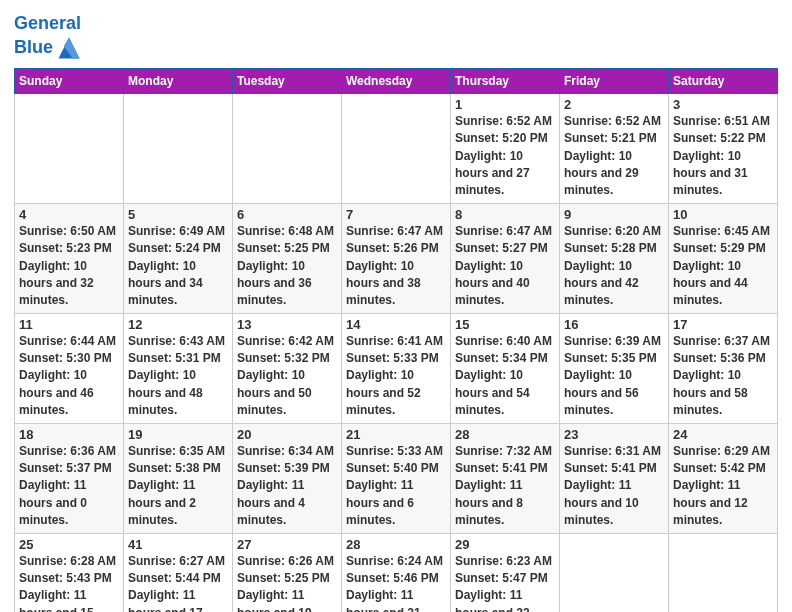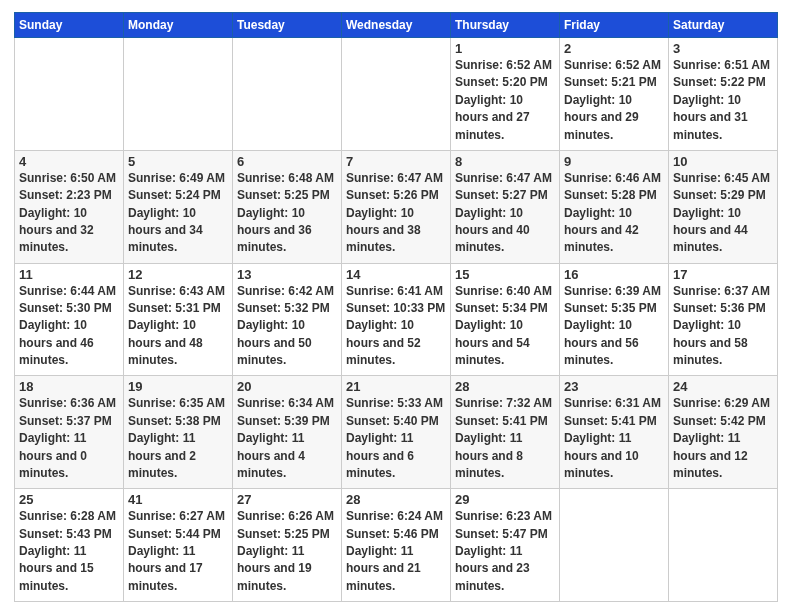--- a/index.html
+++ b/index.html
@@ -57,21 +57,21 @@
       margin-top: 1px;
     }
     .calendar {
       flex: 1;
       border: 1px solid #ccc;
       border-collapse: collapse;
       width: 100%;
       table-layout: fixed;
     }
     .calendar th {
-      background: #1d4ed8;
+      background: #a21caf;
       color: #fff;
       font-size: 12px;
       font-weight: bold;
       padding: 5px 4px;
       text-align: left;
       border: 1px solid #1a60a8;
     }
     .calendar td {
       border: 1px solid #ccc;
       vertical-align: top;
@@ -98,20 +98,40 @@
       font-weight: bold;
     }
     .empty-cell {
       background: #fff !important;
     }
   </style>
 </head>
 <body>
 
 <div class="page">
+  <div class="header">
+    <div class="logo">
+      <div>
+        <div class="logo-text">
+          <span>General</span>
+        </div>
+        <div style="display:flex;align-items:center;">
+          <span class="logo-text" style="color:#1a6bbf;">Blue</span>
+          <svg class="logo-icon" viewBox="0 0 32 32">
+            <polygon points="4,28 16,4 28,28" fill="#1a6bbf"></polygon>
+            <polygon points="16,4 28,28 20,28 10,14" fill="#5599d9"></polygon>
+          </svg>
+        </div>
+      </div>
+    </div>
+    <div class="title-block">
+      <div class="month-title"></div>
+      <div class="location"></div>
+    </div>
+  </div>
 
   <table class="calendar">
     <thead>
       <tr>
       <th>Sunday</th>
           <th>Monday</th>
           <th>Tuesday</th>
           <th>Wednesday</th>
           <th>Thursday</th>
           <th>Friday</th>
@@ -143,21 +163,21 @@
             <div class="day-info">Sunrise: 6:51 AM
 Sunset: 5:22 PM
 Daylight: 10 hours
 and 31 minutes.</div>
           </td>
         </tr>
         <tr>
           <td>
             <span class="day-num">4</span>
             <div class="day-info">Sunrise: 6:50 AM
-Sunset: 2:23 PM
+Sunset: 5:23 PM
 Daylight: 10 hours
 and 32 minutes.</div>
           </td>
           <td>
             <span class="day-num">5</span>
             <div class="day-info">Sunrise: 6:49 AM
 Sunset: 5:24 PM
 Daylight: 10 hours
 and 34 minutes.</div>
           </td>
@@ -177,21 +197,21 @@
           </td>
           <td>
             <span class="day-num">8</span>
             <div class="day-info">Sunrise: 6:47 AM
 Sunset: 5:27 PM
 Daylight: 10 hours
 and 40 minutes.</div>
           </td>
           <td>
             <span class="day-num">9</span>
-            <div class="day-info">Sunrise: 6:46 AM
+            <div class="day-info">Sunrise: 6:20 AM
 Sunset: 5:28 PM
 Daylight: 10 hours
 and 42 minutes.</div>
           </td>
           <td>
             <span class="day-num">10</span>
             <div class="day-info">Sunrise: 6:45 AM
 Sunset: 5:29 PM
 Daylight: 10 hours
 and 44 minutes.</div>
@@ -215,21 +235,21 @@
           <td>
             <span class="day-num">13</span>
             <div class="day-info">Sunrise: 6:42 AM
 Sunset: 5:32 PM
 Daylight: 10 hours
 and 50 minutes.</div>
           </td>
           <td>
             <span class="day-num">14</span>
             <div class="day-info">Sunrise: 6:41 AM
-Sunset: 10:33 PM
+Sunset: 5:33 PM
 Daylight: 10 hours
 and 52 minutes.</div>
           </td>
           <td>
             <span class="day-num">15</span>
             <div class="day-info">Sunrise: 6:40 AM
 Sunset: 5:34 PM
 Daylight: 10 hours
 and 54 minutes.</div>
           </td>

